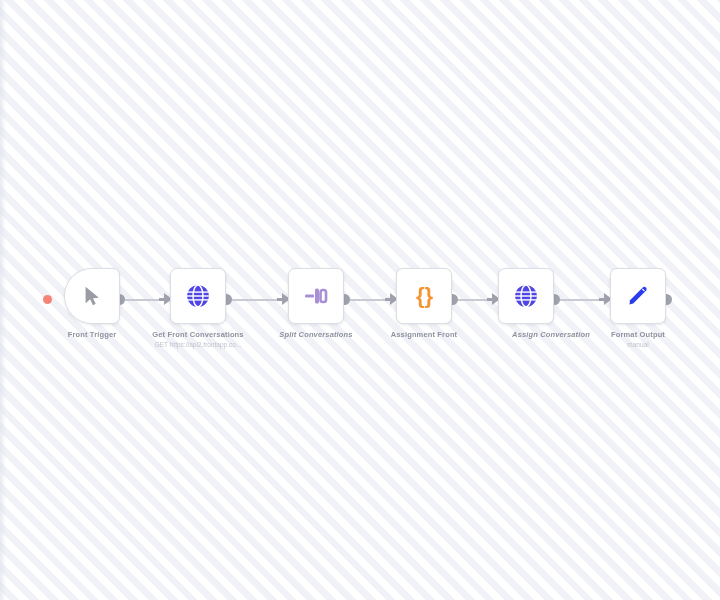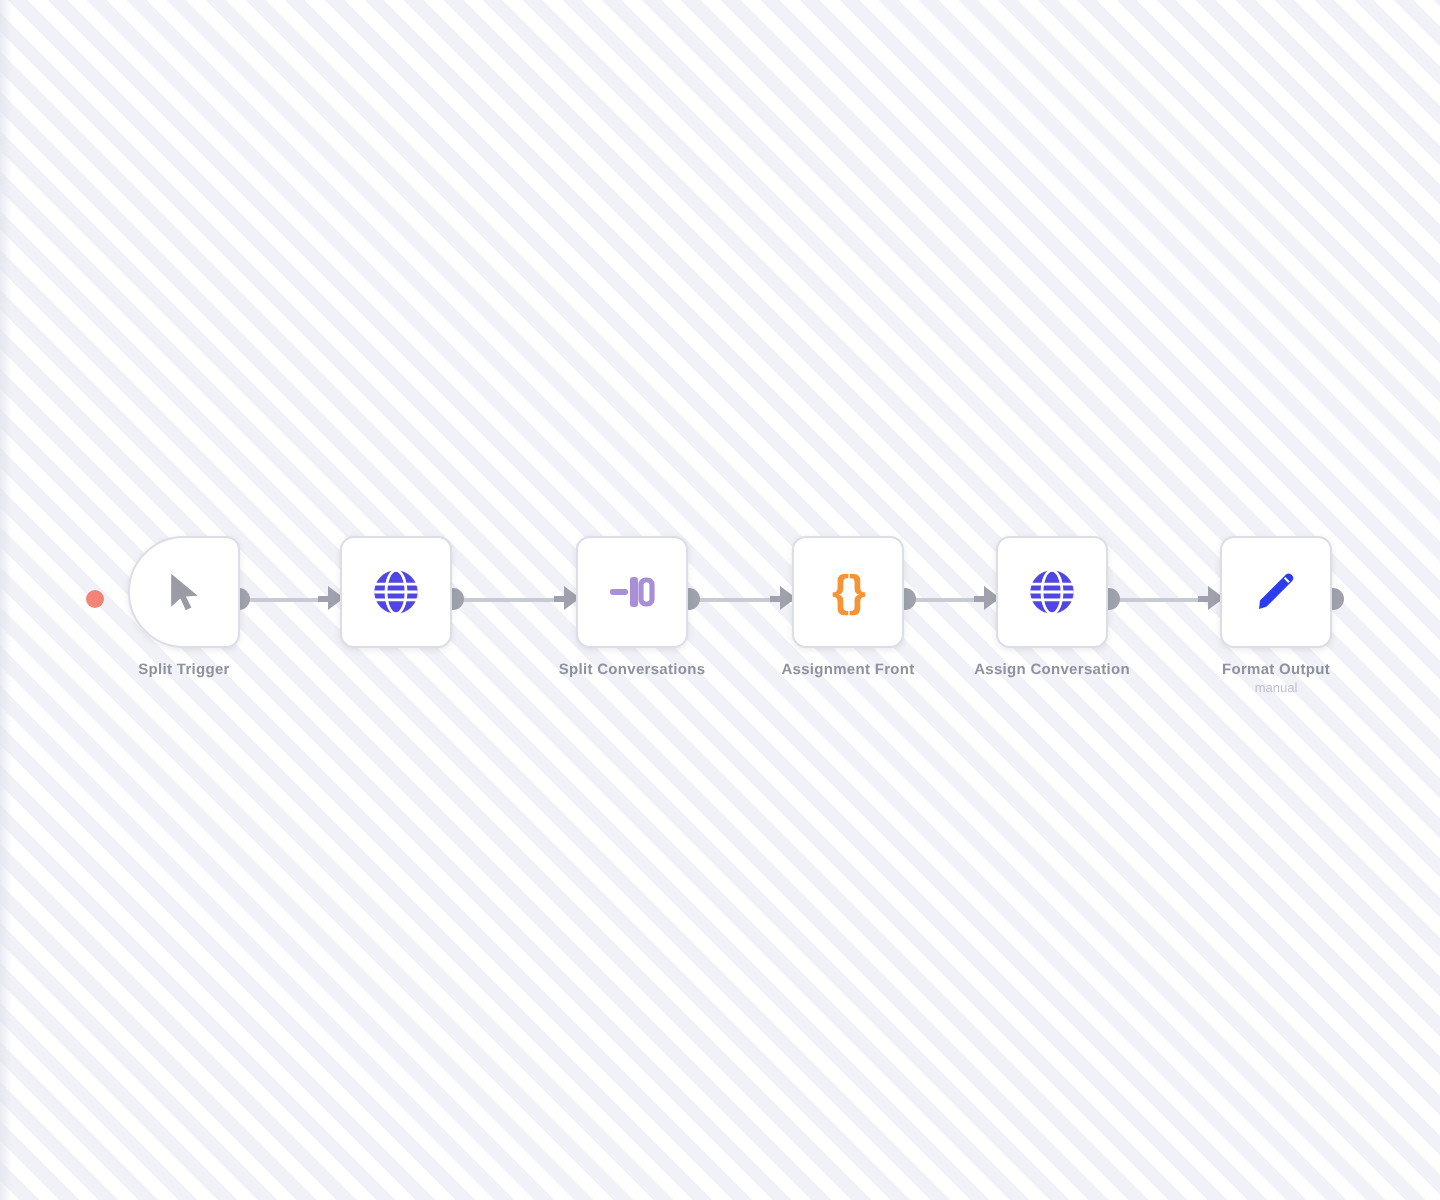--- a/index.html
+++ b/index.html
@@ -197,50 +197,54 @@
     <div class="handle-in" style="left:604px;"></div>
 
     <div class="node trigger" style="left:64px;">
       <span class="node-icon">
         <svg width="22" height="22" viewBox="0 0 24 24">
           <path d="M5 2 L5 20 L10 15.5 L13 22 L16 20.5 L13 14.5 L19.5 14 Z" fill="#9a9ca5"></path>
         </svg>
       </span>
     </div>
     <div class="node-caption" style="left:7px;">
-      <div class="node-title">Split Trigger</div>
+      <div class="node-title">Front Trigger</div>
       <div class="node-subtitle"></div>
     </div>
 
     <div class="node" style="left:170px;">
       <span class="node-icon">
         <svg width="26" height="26" viewBox="0 0 24 24">
           <circle cx="12" cy="12" r="10" fill="#4f46e5"></circle>
           <g stroke="#ffffff" stroke-width="1.3" fill="none">
             <ellipse cx="12" cy="12" rx="4.6" ry="10"></ellipse>
             <line x1="2" y1="8.4" x2="22" y2="8.4"></line>
             <line x1="2" y1="12" x2="22" y2="12"></line>
             <line x1="2" y1="15.6" x2="22" y2="15.6"></line>
           </g>
         </svg>
       </span>
     </div>
+    <div class="node-caption" style="left:113px;">
+      <div class="node-title">Get Front Conversations</div>
+      <div class="node-subtitle">GET https://api2.frontapp.co...</div>
+    </div>
 
     <div class="node" style="left:288px;">
       <span class="node-icon">
         <svg width="24" height="22" viewBox="0 0 24 22">
           <g fill="#a98fd6">
             <rect x="1" y="9.5" width="9" height="3" rx="1.2"></rect>
             <rect x="11" y="3.5" width="4" height="15" rx="1.6"></rect>
             <rect x="16.5" y="5" width="5.5" height="12" rx="2.2" fill="none" stroke="#a98fd6" stroke-width="2.6"></rect>
           </g>
         </svg>
       </span>
     </div>
-    <div class="node-caption" style="left:231px;">
+    <div class="node-caption" style="left:231px;font-style:italic;">
       <div class="node-title">Split Conversations</div>
       <div class="node-subtitle"></div>
     </div>
 
     <div class="node" style="left:396px;">
       <span class="node-icon">
         <span class="brace-glyph" style="color:#f59335;">{ }</span>
       </span>
     </div>
     <div class="node-caption" style="left:339px;">
@@ -254,21 +258,21 @@
           <circle cx="12" cy="12" r="10" fill="#4f46e5"></circle>
           <g stroke="#ffffff" stroke-width="1.3" fill="none">
             <ellipse cx="12" cy="12" rx="4.6" ry="10"></ellipse>
             <line x1="2" y1="8.4" x2="22" y2="8.4"></line>
             <line x1="2" y1="12" x2="22" y2="12"></line>
             <line x1="2" y1="15.6" x2="22" y2="15.6"></line>
           </g>
         </svg>
       </span>
     </div>
-    <div class="node-caption" style="left:441px;">
+    <div class="node-caption" style="left:466px;font-style:italic;">
       <div class="node-title">Assign Conversation</div>
       <div class="node-subtitle"></div>
     </div>
 
     <div class="node" style="left:610px;">
       <span class="node-icon">
         <svg width="24" height="24" viewBox="0 0 24 24">
           <path d="M3.5 20.5 L7.2 19.4 L20.2 6.4 A2.3 2.3 0 0 0 17 3.2 L4 16.2 Z" fill="#2b3bef"></path>
           <path d="M16.3 4.9 L18.5 7.1" stroke="#ffffff" stroke-width="1.1"></path>
         </svg>

